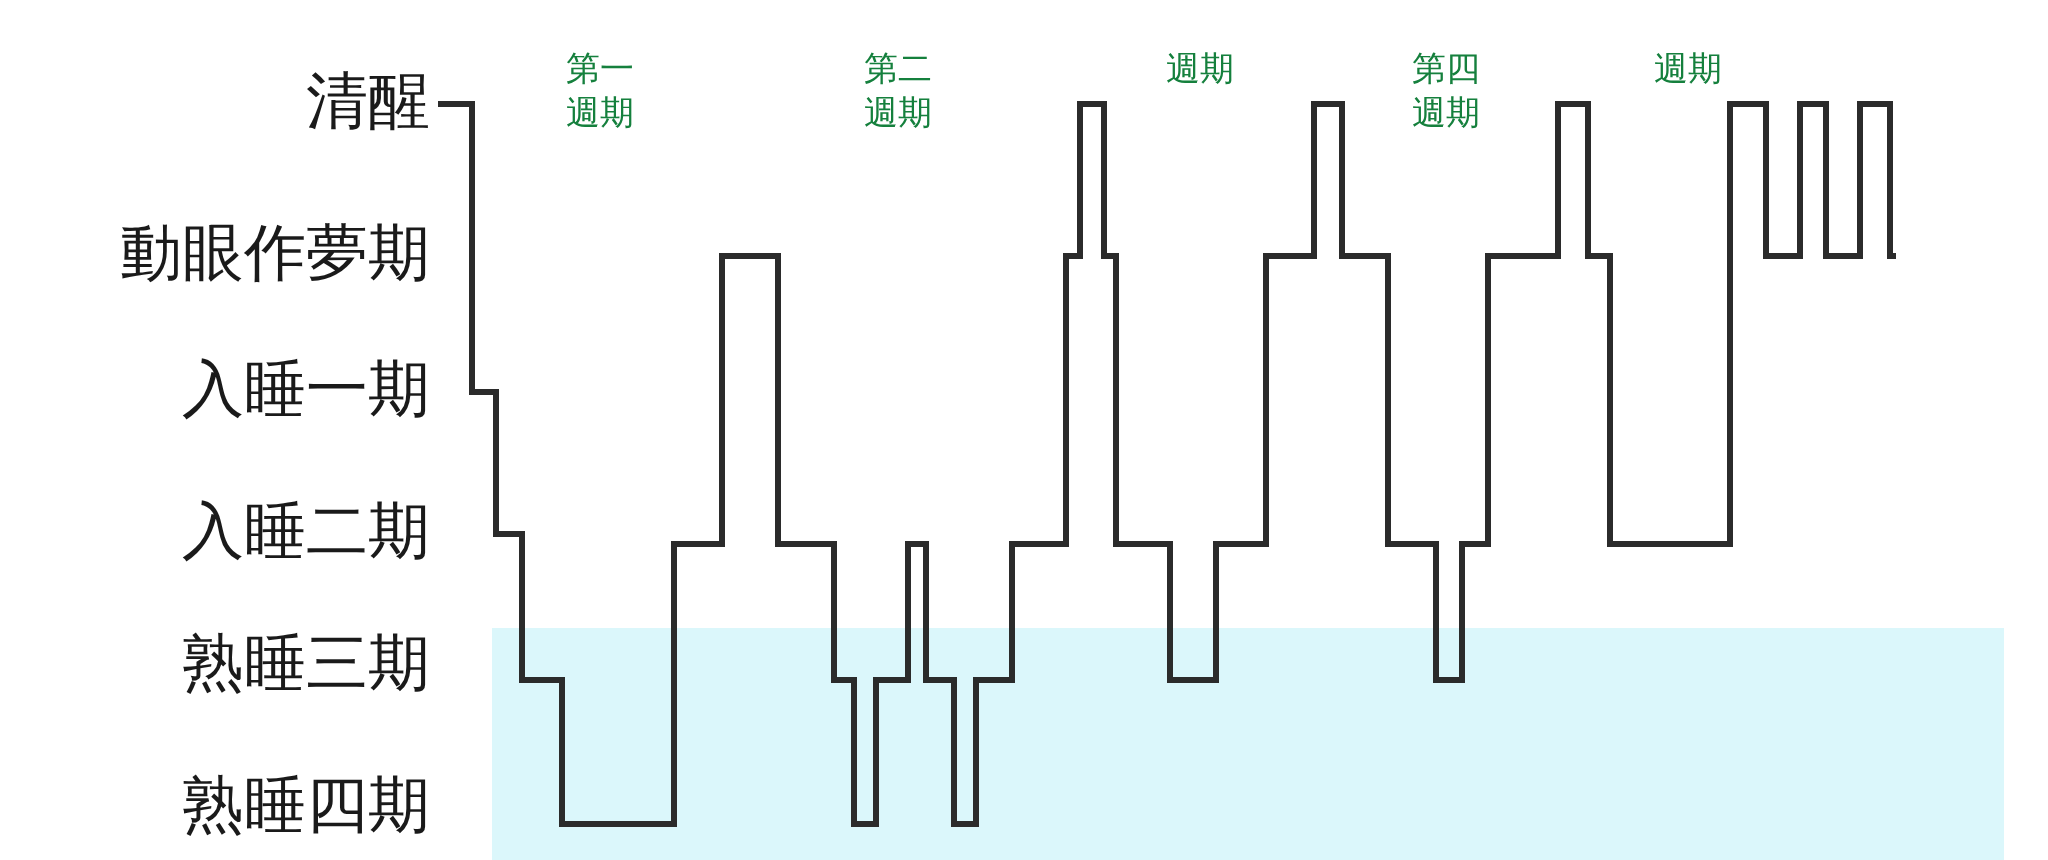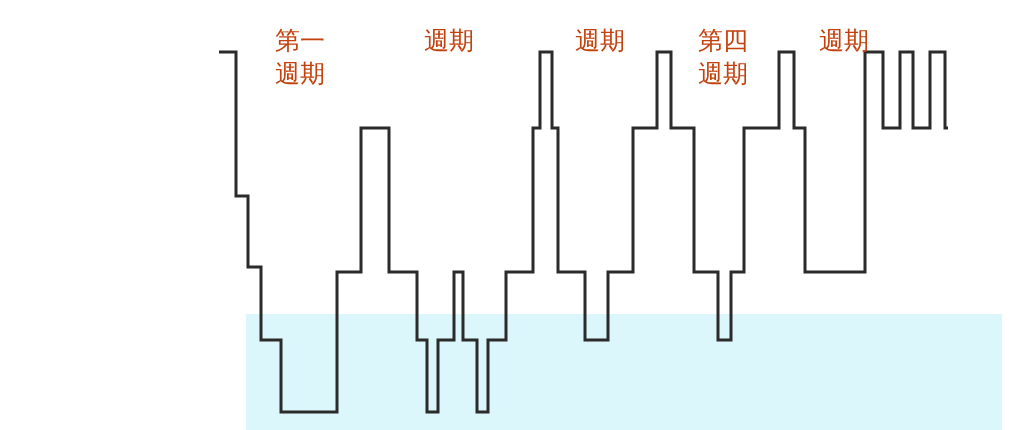--- a/index.html
+++ b/index.html
@@ -37,45 +37,54 @@
     position: absolute;
     left: 0;
     top: 0;
     width: 215px;
     height: 430px;
   }
   .cycle-label {
     position: absolute;
     text-align: center;
     white-space: nowrap;
-    color: #c2410c;
-    font-size: 25px;
+    color: #15803d;
+    font-size: 17px;
     line-height: 1.32;
     font-family: "DejaVu Sans", "Liberation Sans", sans-serif;
   }
   .cycle-label span {
     display: block;
   }
 </style>
 </head>
 <body>
 
 <div id="page">
 
   <svg id="chart-svg" viewBox="0 0 1024 430" preserveAspectRatio="none">
     <rect id="deep-band" x="246" y="314" width="756" height="116" fill="#dbf7fb"></rect>
     <polyline id="sleep-line" fill="none" stroke="#2b2b2b" stroke-width="3" stroke-linejoin="miter" stroke-linecap="butt" points="219,52 236,52 236,196 248,196 248,267 261,267 261,340 281,340 281,412 337,412 337,272 361,272 361,128 389,128 389,272 417,272 417,340 427,340 427,412 438,412 438,340 454,340 454,272 463,272 463,340 477,340 477,412 488,412 488,340 506,340 506,272 533,272 533,128 540,128 540,52 552,52 552,128 558,128 558,272 585,272 585,340 608,340 608,272 633,272 633,128 657,128 657,52 671,52 671,128 694,128 694,272 718,272 718,340 731,340 731,272 744,272 744,128 779,128 779,52 794,52 794,128 805,128 805,272 865,272 865,52 883,52 883,128 900,128 900,52 913,52 913,128 930,128 930,52 945,52 945,128 948,128"></polyline>
   </svg>
 
+  <div id="y-axis-labels">
+    <div class="y-axis-label" style="top:36px;">清醒</div>
+    <div class="y-axis-label" style="top:112px;">動眼作夢期</div>
+    <div class="y-axis-label" style="top:180px;">入睡一期</div>
+    <div class="y-axis-label" style="top:251px;">入睡二期</div>
+    <div class="y-axis-label" style="top:317px;">熟睡三期</div>
+    <div class="y-axis-label" style="top:388px;">熟睡四期</div>
+  </div>
 
   <div class="cycle-label" style="left:258px; top:24px; width:84px;">
     <span>第一</span>
     <span>週期</span>
   </div>
   <div class="cycle-label" style="left:407px; top:24px; width:84px;">
+    <span>第二</span>
     <span>週期</span>
   </div>
   <div class="cycle-label" style="left:558px; top:24px; width:84px;">
     <span>週期</span>
   </div>
   <div class="cycle-label" style="left:681px; top:24px; width:84px;">
     <span>第四</span>
     <span>週期</span>
   </div>
   <div class="cycle-label" style="left:802px; top:24px; width:84px;">

